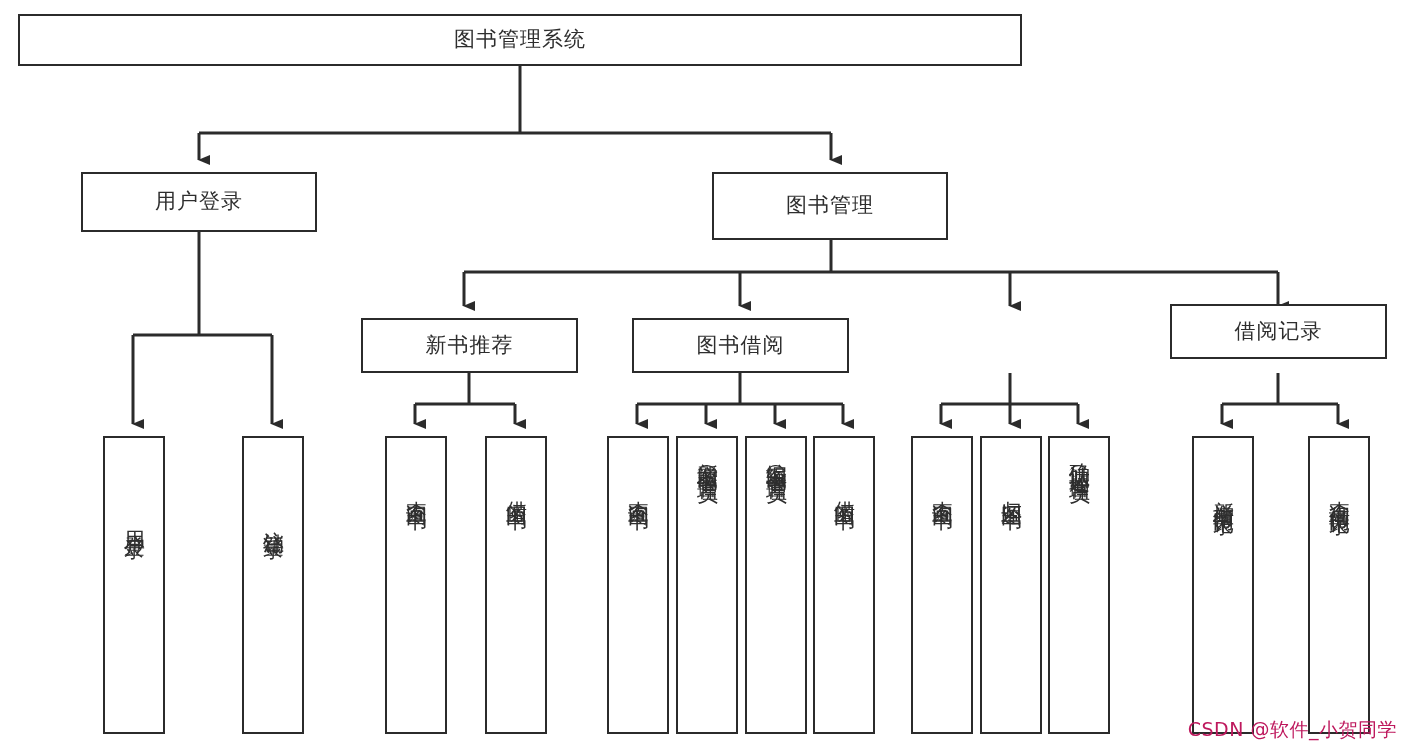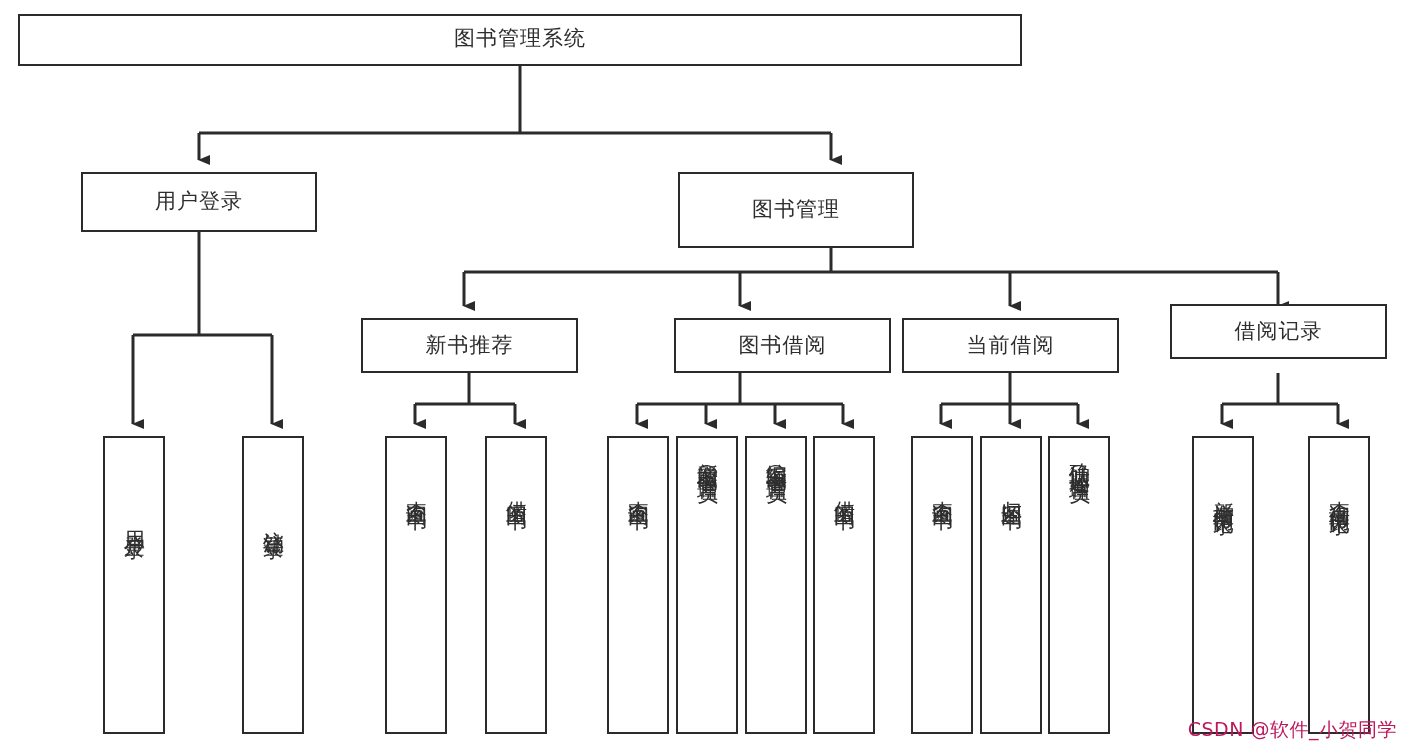--- a/index.html
+++ b/index.html
@@ -125,39 +125,36 @@
       <path d="M1010,404 L1010,424" marker-end="url(#arw)"></path>
       <path d="M1078,404 L1078,424" marker-end="url(#arw)"></path>
 
       <path d="M1278,373 L1278,404"></path>
       <path d="M1222,404 L1338,404"></path>
       <path d="M1222,404 L1222,424" marker-end="url(#arw)"></path>
       <path d="M1338,404 L1338,424" marker-end="url(#arw)"></path>
     </g>
   </svg>
 
-  <div class="node horiz" style="left:18px; top:14px; width:1004px; height:52px;font-family:Liberation Mono, monospace;">
+  <div class="node horiz" style="left:18px; top:14px; width:1004px; height:52px;">
     <span>图书管理系统</span>
   </div>
 
   <div class="node horiz" style="left:81px; top:172px; width:236px; height:60px;">
     <span>用户登录</span>
   </div>
-  <div class="node horiz" style="left:678px; top:172px; width:236px; height:76px;">
+  <div class="node horiz" style="left:712px; top:172px; width:236px; height:68px;">
     <span>图书管理</span>
   </div>
 
   <div class="node horiz" style="left:361px; top:318px; width:217px; height:55px;">
     <span>新书推荐</span>
   </div>
-  <div class="node horiz" style="left:632px; top:318px; width:217px; height:55px;margin-left:42px;">
+  <div class="node horiz" style="left:632px; top:318px; width:217px; height:55px;">
     <span>图书借阅</span>
-  </div>
-  <div class="node horiz" style="left:902px; top:318px; width:217px; height:55px;">
-    <span>当前借阅</span>
   </div>
   <div class="node horiz" style="left:1170px; top:304px; width:217px; height:55px;">
     <span>借阅记录</span>
   </div>
 
   <div class="node vert mid" style="left:103px; top:436px; width:62px; height:298px;">
     <span class="vtext">用户登录</span>
   </div>
   <div class="node vert mid" style="left:242px; top:436px; width:62px; height:298px;">
     <span class="vtext">注销登录</span>

